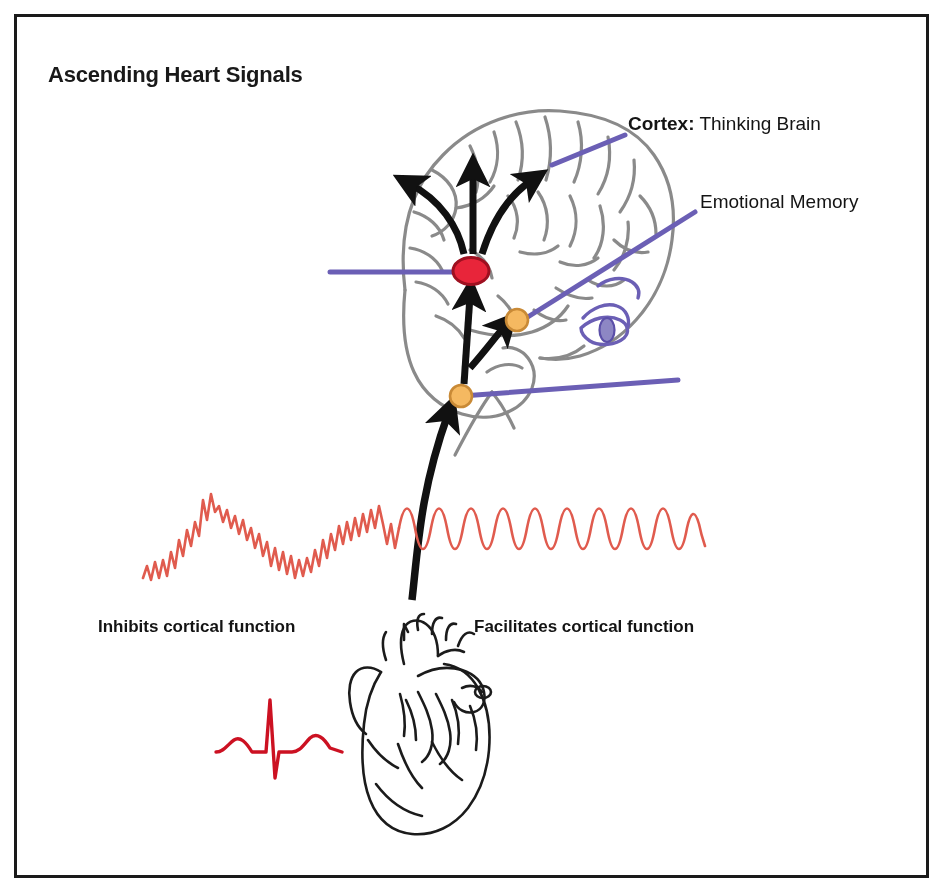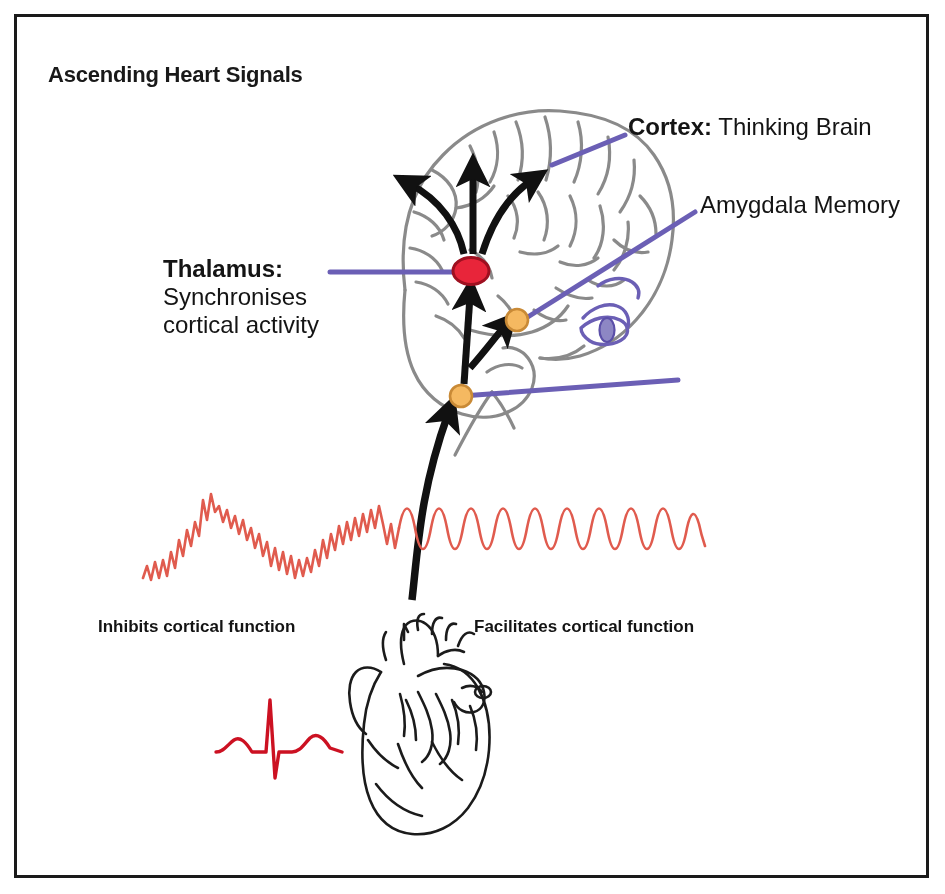--- a/index.html
+++ b/index.html
@@ -36,21 +36,21 @@
     font-size: 22px;
     font-weight: bold;
     color: #191919;
     letter-spacing: -0.2px;
     white-space: nowrap;
   }
   
   .label {
     position: absolute;
     color: #141414;
-    font-size: 24px;
+    font-size: 19px;
     line-height: 1.17;
   }
   .label .hd { font-weight: bold; }
   .label.right { text-align: left; }
   #label-cortex { left: 628px; top: 113px; white-space: nowrap; }
   #label-amygdala { left: 700px; top: 191px; width: 240px; }
   #label-medulla { left: 684px; top: 360px; width: 200px; }
   #label-thalamus { left: 163px; top: 255px; width: 230px; }
   .bottom-label {
     position: absolute;
@@ -248,27 +248,22 @@
 
       <path d="M386,660 C382,648 382,638 386,632"></path>
     </g>
   </svg>
 
   <div class="label right" id="label-cortex">
     <span class="hd">Cortex:</span><span> Thinking Brain</span>
   </div>
 
   <div class="label right" id="label-amygdala">
-    <div>Amygdala Memory</div>
+    <div>Emotional Memory</div>
   </div>
 
   <div class="label right" id="label-medulla">
   </div>
 
-  <div class="label" id="label-thalamus">
-    <div class="hd">Thalamus:</div>
-    <div>Synchronises</div>
-    <div>cortical activity</div>
-  </div>
 
   <div class="bottom-label" id="label-inhibits">Inhibits cortical function</div>
   <div class="bottom-label" id="label-facilitates">Facilitates cortical function</div>
 </div>
 
 </body></html>

